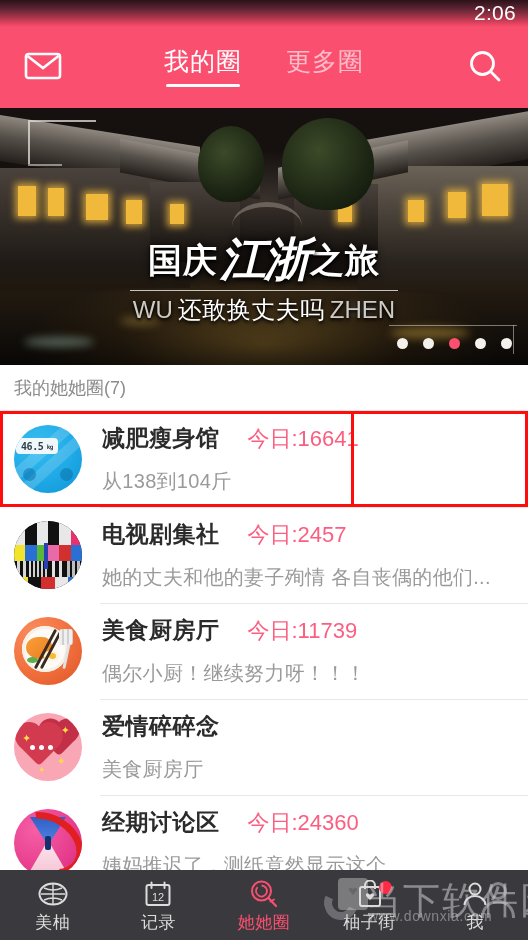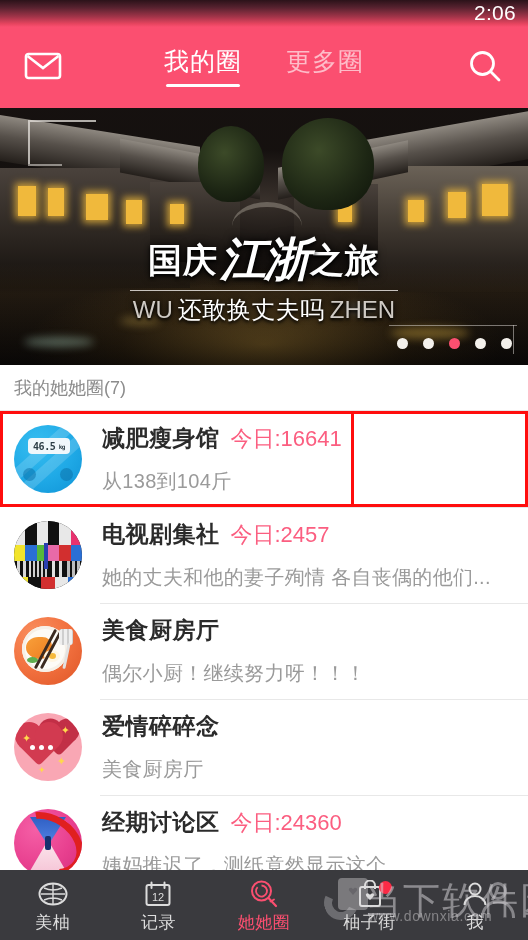--- a/index.html
+++ b/index.html
@@ -157,34 +157,34 @@
   .row.highlighted { border:3px solid #ff0d0d; height:96px; padding-left:11px; }
   .row.highlighted::after{
     content:""; position:absolute; left:-3px; top:-3px; width:348px; height:96px;
     border:3px solid #ff0d0d; pointer-events:none;
   }
   .avatar {
     width:68px; height:68px; border-radius:50%; flex:0 0 68px;
     position:relative; overflow:hidden;
   }
   .row-body { padding-left:20px; flex:1; min-width:0; }
-  .row-title-wrap { display:flex; align-items:baseline; gap:11px; }
+  .row-title-wrap { display:flex; align-items:baseline; gap:28px; }
   .row-title { font-size:23px; color:#2b2b2b; font-weight:600; letter-spacing:.5px; white-space:nowrap; }
   .row-count { font-size:22px; color:#fb5e80; white-space:nowrap; }
   .row-sub {
     margin-top:14px; font-size:20px; color:#9a9a9a; letter-spacing:.3px;
     white-space:nowrap; overflow:hidden; text-overflow:ellipsis; max-width:400px;
   }
 
   
   .av-scale { background:radial-gradient(circle at 35% 28%, #36bdf0 0%, #1fa9e6 55%, #0f93d6 100%); }
   .av-scale .sl { position:absolute; width:140%; height:11px; background:rgba(255,255,255,.16);
     transform:rotate(-42deg); left:-20%; }
   .av-scale .disp {
-    position:absolute; left:14px; top:13px; width:42px; height:16px; border-radius:4px;
+    position:absolute; left:2px; top:13px; width:42px; height:16px; border-radius:4px;
     background:#f0f7fb; color:#2d3e46; font-size:10px; font-weight:700;
     display:flex; align-items:center; justify-content:center; letter-spacing:-.4px;
     font-family:"DejaVu Sans Mono","Liberation Mono",monospace;
   }
   .av-scale .foot { position:absolute; width:13px; height:13px; border-radius:50%; background:rgba(10,110,165,.5); bottom:12px; }
 
   
   .av-tv { background:#111; }
   .av-tv .bars { position:absolute; inset:0; display:flex; flex-direction:column; }
   .av-tv .r1 { flex:2.2; display:flex; }
@@ -467,20 +467,21 @@
         <span class="yolk"></span>
         <span class="grn"></span>
         <span class="stick" style="left:30px;top:10px;"></span>
         <span class="stick" style="left:36px;top:10px;"></span>
         <span class="spat"></span>
         <span class="spat-h"></span>
       </div>
       <div class="row-body">
         <div class="row-title-wrap">
           <span class="row-title">美食厨房厅</span>
+          <span class="row-count">今日:11739</span>
         </div>
         <div class="row-sub">偶尔小厨！继续努力呀！！！</div>
       </div>
     </div>
 
     <div class="row">
       <div class="avatar av-love">
         <span class="heart hB"></span>
         <span class="heart hA"></span>
         <span class="dots3">

